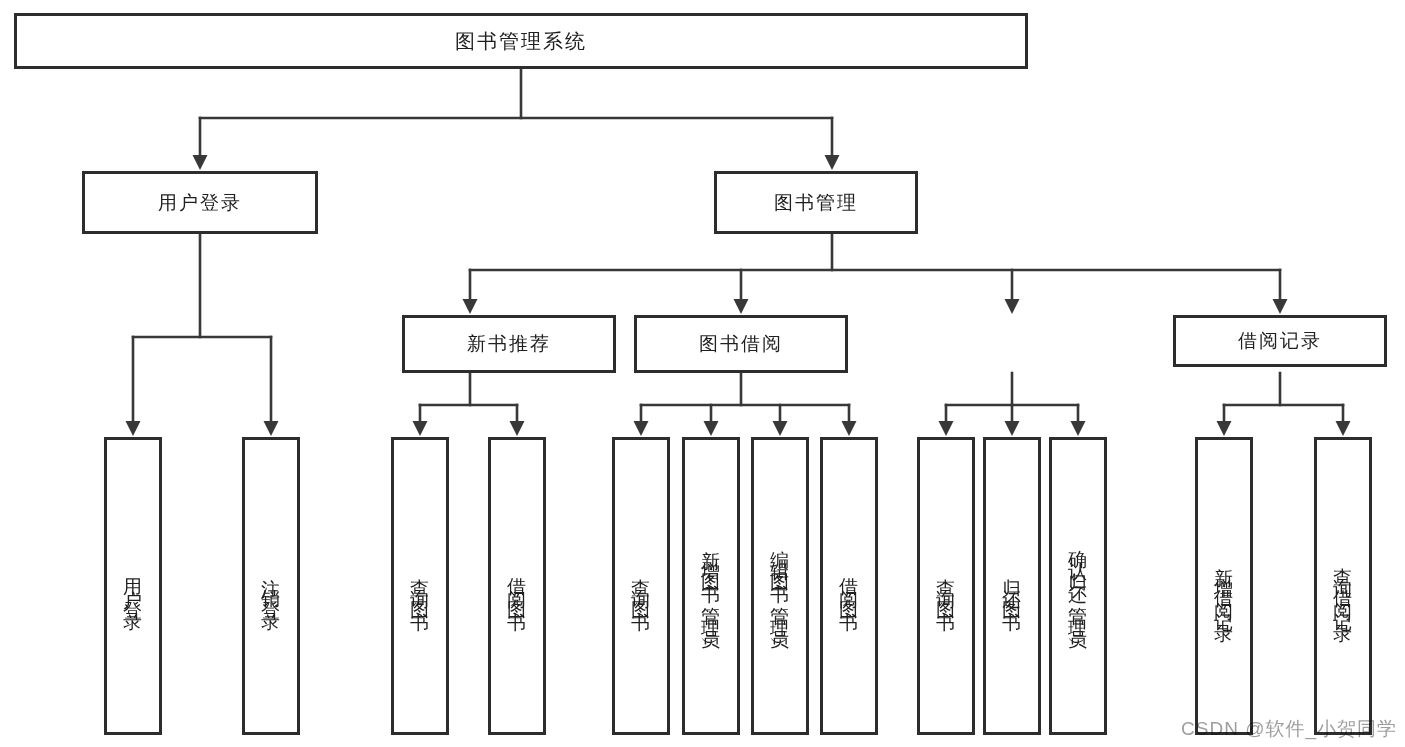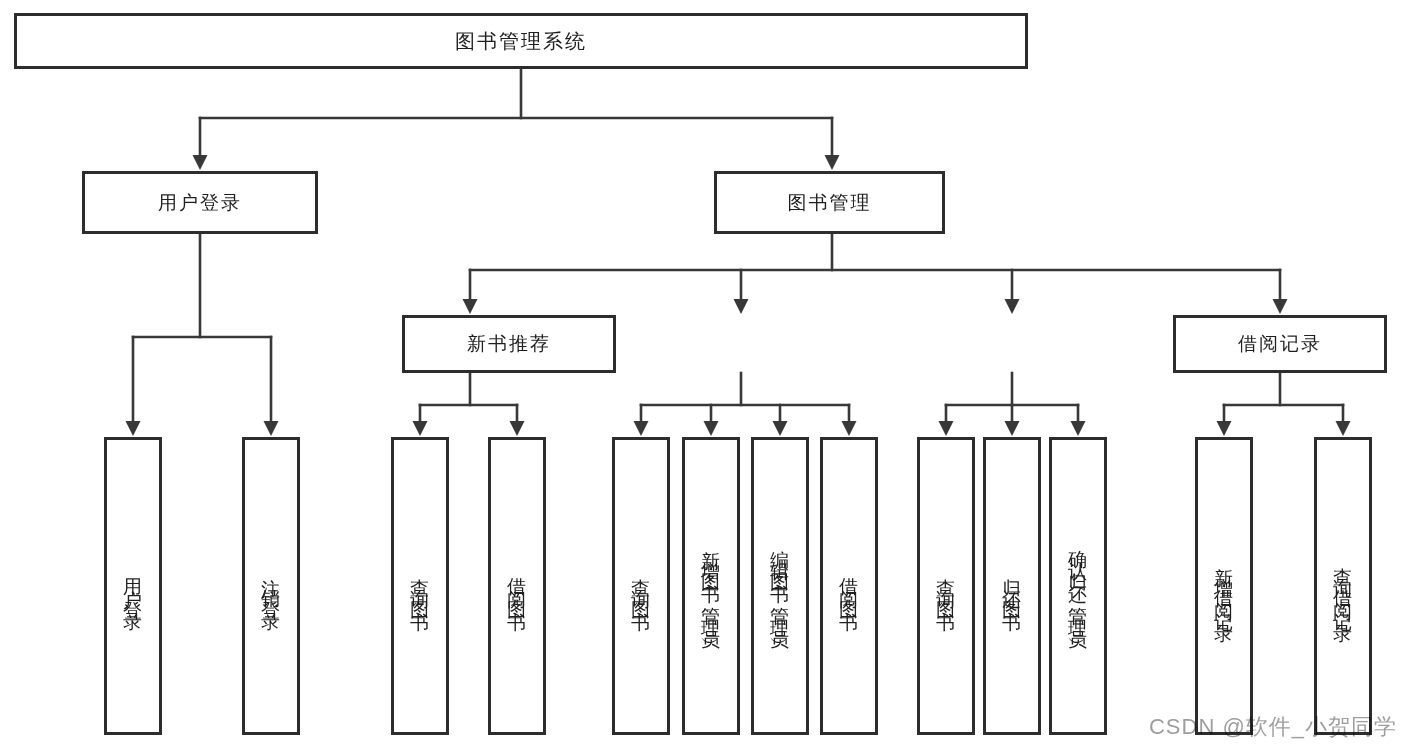--- a/index.html
+++ b/index.html
@@ -65,21 +65,21 @@
     text-orientation:mixed;
     font-size:19px;
     letter-spacing:0.6em;
     line-height:1;
     white-space:nowrap;
   }
   .watermark{
     position:absolute;
     right:8px;
     bottom:5px;
-    font-size:22px;
+    font-size:19px;
     letter-spacing:1px;
     color:var(--watermark);
     mix-blend-mode:multiply;
     z-index:3;
     white-space:nowrap;
     margin-top:44px;
   }
 </style>
 </head>
 <body>
@@ -158,24 +158,25 @@
       <line x1="1224" y1="405" x2="1224" y2="422"></line>
       <line x1="1343" y1="405" x2="1343" y2="422"></line>
       <polygon points="1216.5,421 1231.5,421 1224,436"></polygon>
       <polygon points="1335.5,421 1350.5,421 1343,436"></polygon>
     </g>
   </svg>
 
   <div class="node hnode root" style="left:14px;top:13px;width:1014px;height:56px;">图书管理系统</div>
 
   <div class="node hnode" style="left:82px;top:171px;width:236px;height:63px;">用户登录</div>
-  <div class="node hnode" style="left:714px;top:171px;width:231px;height:63px;">图书管理</div>
+  <div class="node hnode" style="left:714px;top:171px;width:204px;height:63px;">图书管理</div>
 
   <div class="node hnode" style="left:363px;top:315px;width:214px;height:58px;margin-left:39px;">新书推荐</div>
-  <div class="node hnode" style="left:1173px;top:315px;width:214px;height:58px;">借阅记录</div>
+  <div class="node hnode" style="left:634px;top:315px;width:214px;height:58px;">图书借阅</div>
+  <div class="node hnode" style="left:1173px;top:315px;width:214px;height:52px;">借阅记录</div>
 
   <div class="node leaf" style="left:104px;">
     <span class="vtext">用户登录</span>
   </div>
   <div class="node leaf" style="left:242px;">
     <span class="vtext">注销登录</span>
   </div>
 
   <div class="node leaf" style="left:391px;">
     <span class="vtext">查询图书</span>

